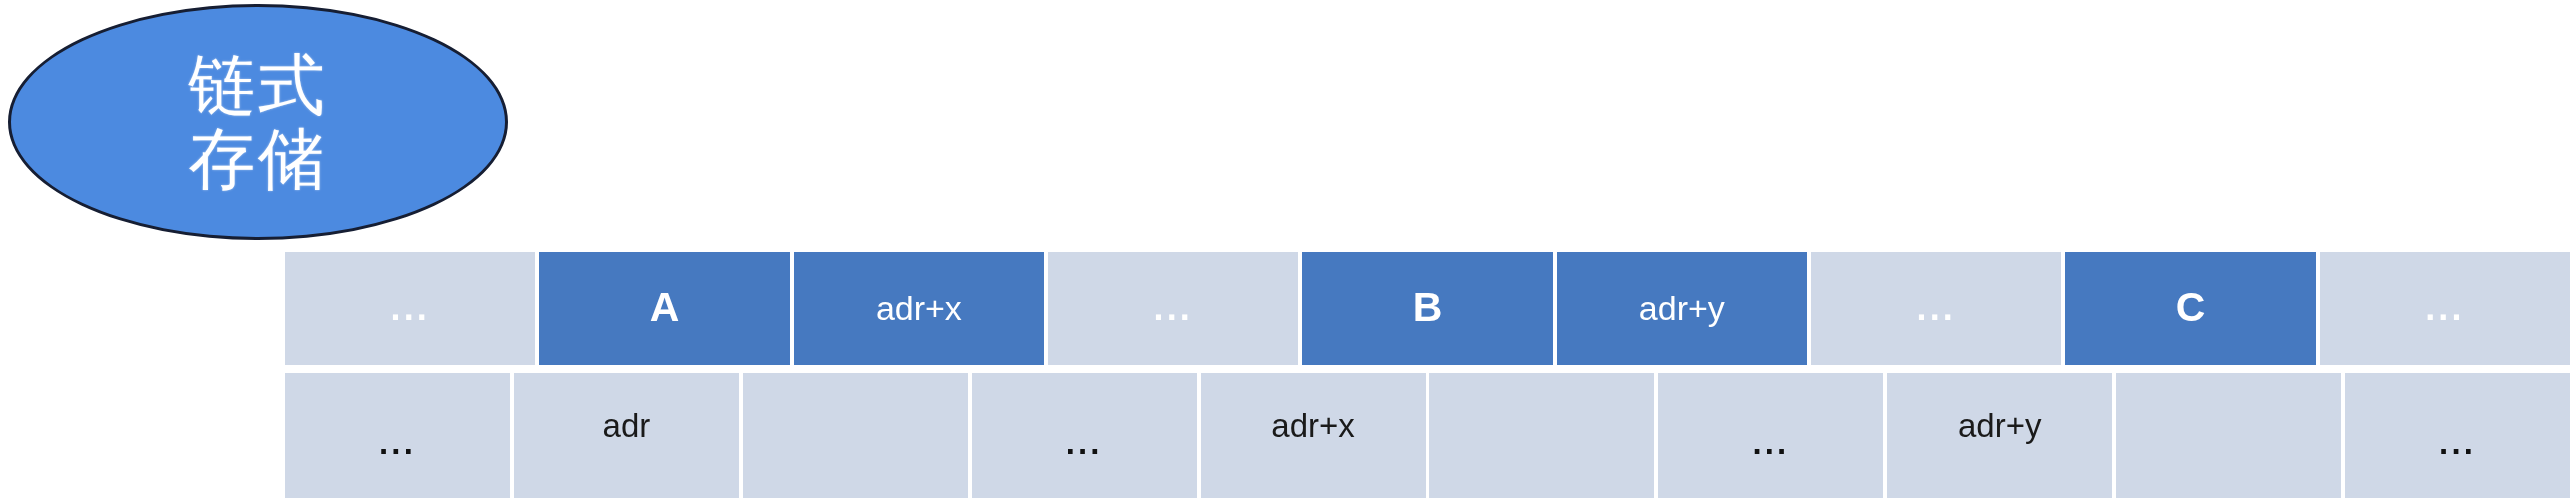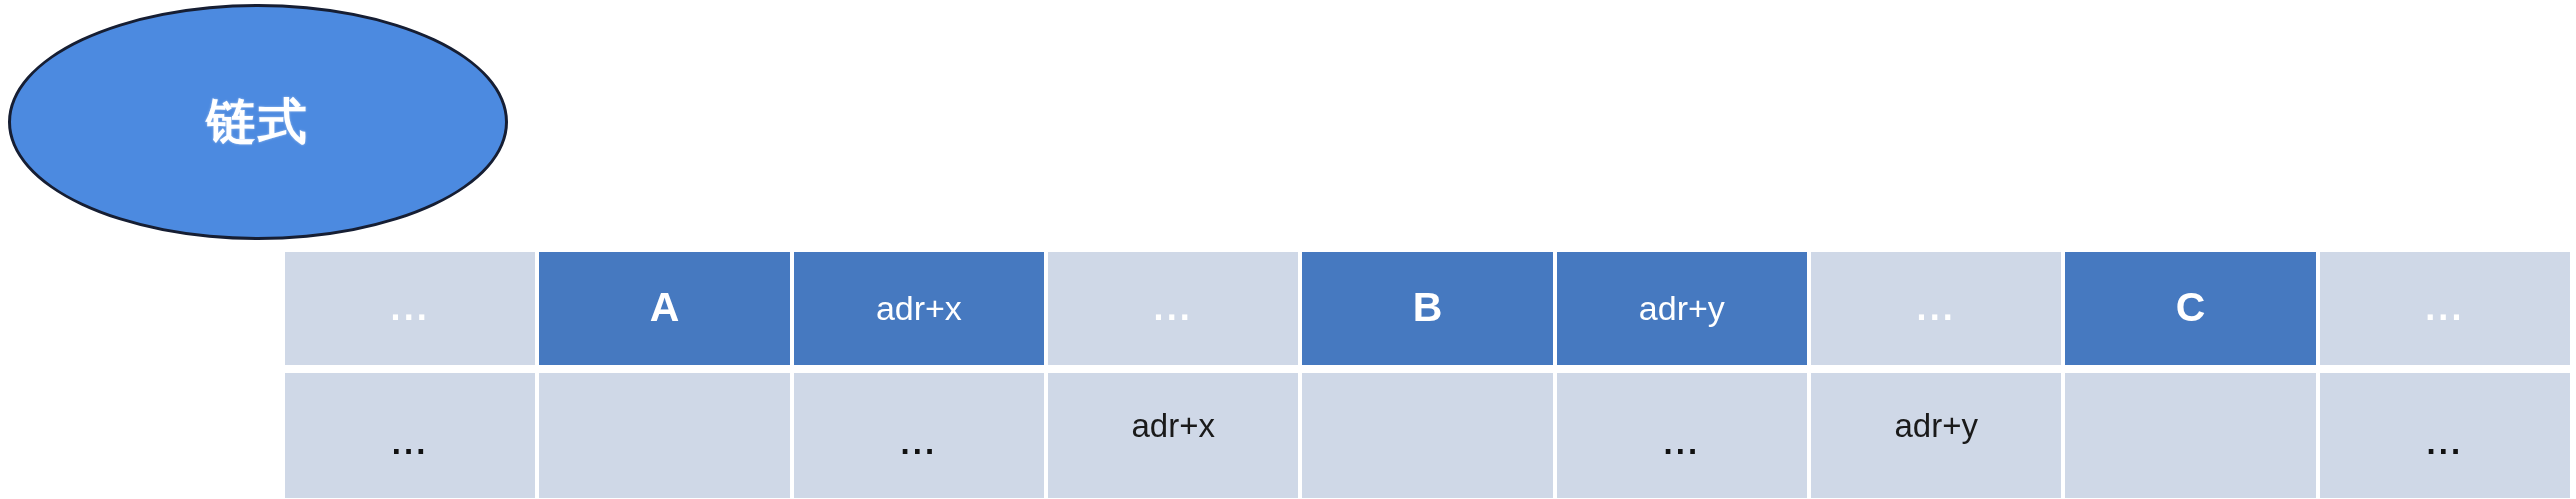--- a/index.html
+++ b/index.html
@@ -32,23 +32,23 @@
     border: 3.9px solid #161E33;
     box-sizing: border-box;
     display: flex;
     flex-direction: column;
     align-items: center;
     justify-content: center;
     gap: 1.6px;
   }
   .ellipse-line {
     color: #FFFFFF;
-    font-size: 49px;
+    font-size: 67px;
     line-height: 1.08;
-    font-weight: 700;
+    font-weight: 400;
     letter-spacing: 2.3px;
     text-shadow: 0 0 2.3px rgba(255,255,255,0.55);
     white-space: nowrap;
   }
 
   
   .mem-table {
     position: absolute;
     left: 285px;
     top: 252px;
@@ -113,20 +113,21 @@
   }
   .row-top .mem-cell { padding-bottom: 1.6px; }
 </style>
 </head>
 <body>
 
 <div id="canvas">
 
   <div class="ellipse-node">
     <span class="ellipse-line">链式</span>
+    <span class="ellipse-line">存储</span>
   </div>
 
   <div class="mem-table">
     <div class="mem-row row-top" id="row-0">
         <div class="mem-cell fill-light">
           <span class="cell-text dots">...</span>
         </div>
         <div class="mem-cell fill-dark">
           <span class="cell-text letter">A</span>
         </div>
@@ -150,20 +151,23 @@
         </div>
         <div class="mem-cell fill-light">
           <span class="cell-text dots">...</span>
         </div>
       </div>
     <div class="mem-row row-bottom" id="row-1">
         <div class="mem-cell fill-light">
           <span class="cell-text dots">...</span>
         </div>
         <div class="mem-cell fill-light">
+          <span class="cell-text value">adr</span>
+        </div>
+        <div class="mem-cell fill-light">
           <span class="cell-text empty"></span>
         </div>
         <div class="mem-cell fill-light">
           <span class="cell-text dots">...</span>
         </div>
         <div class="mem-cell fill-light">
           <span class="cell-text value">adr+x</span>
         </div>
         <div class="mem-cell fill-light">
           <span class="cell-text empty"></span>

